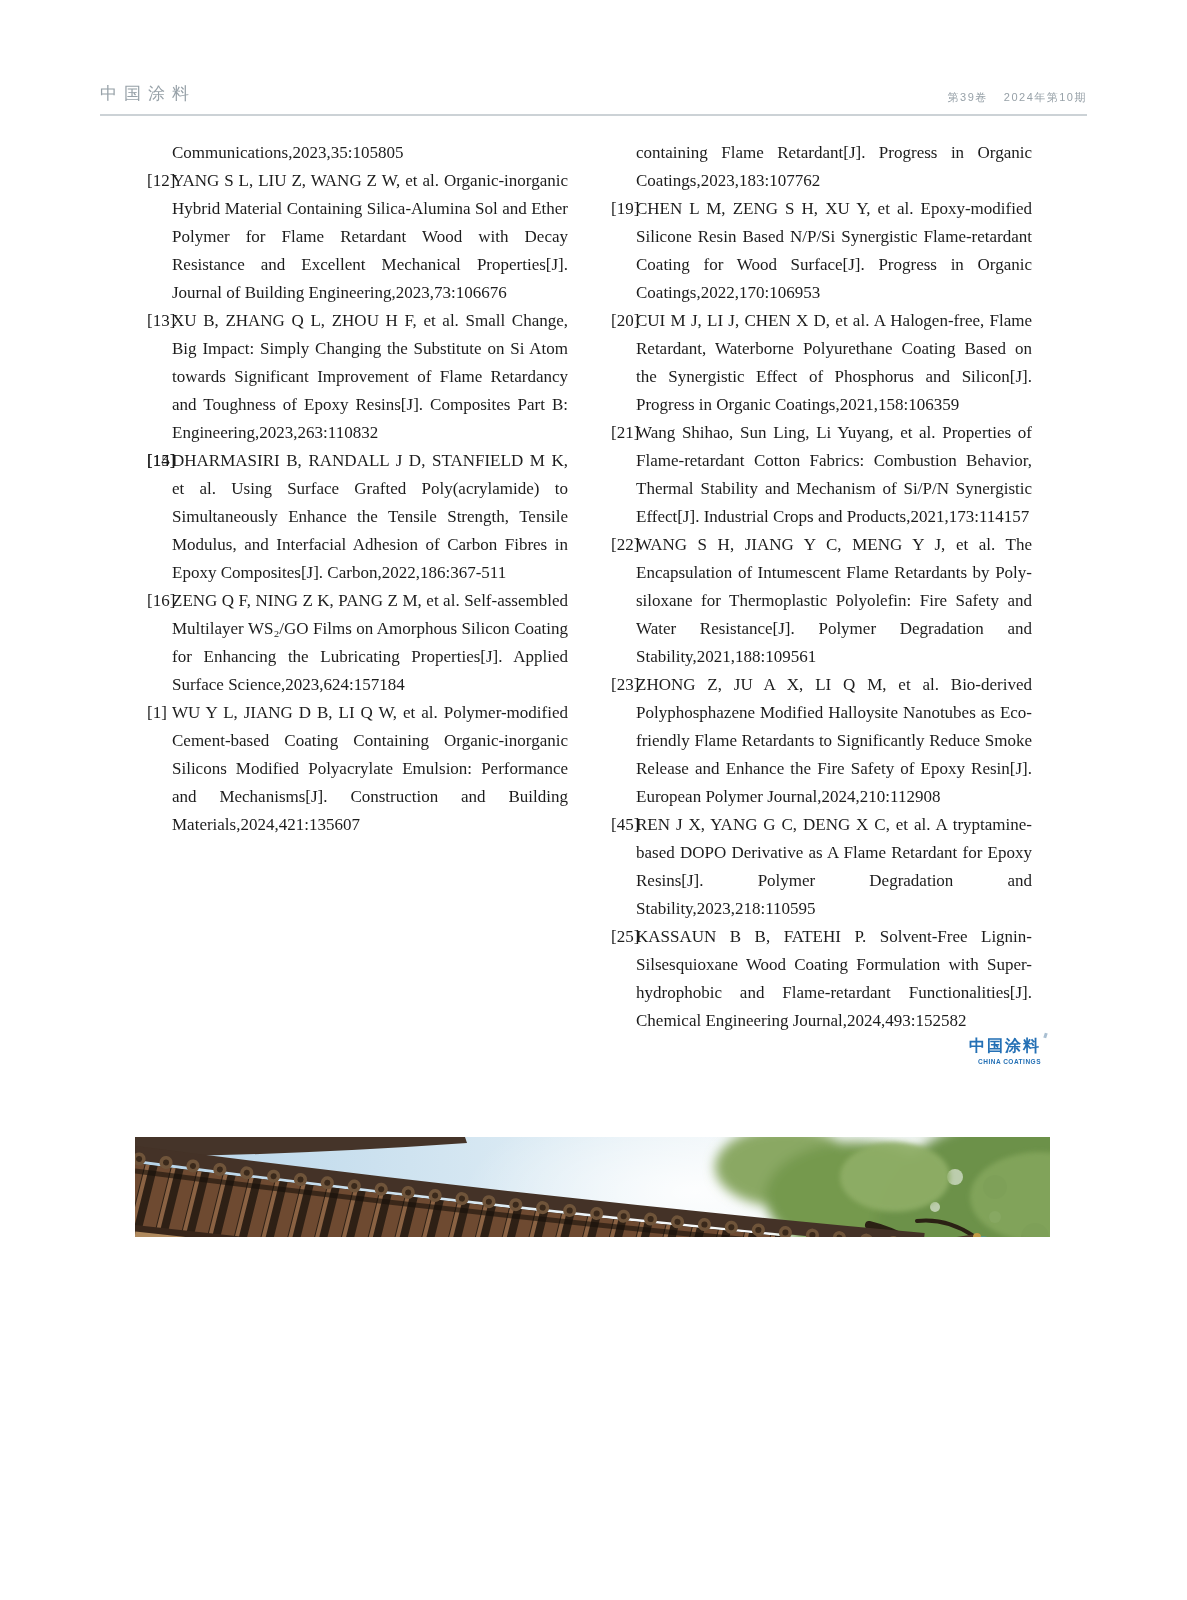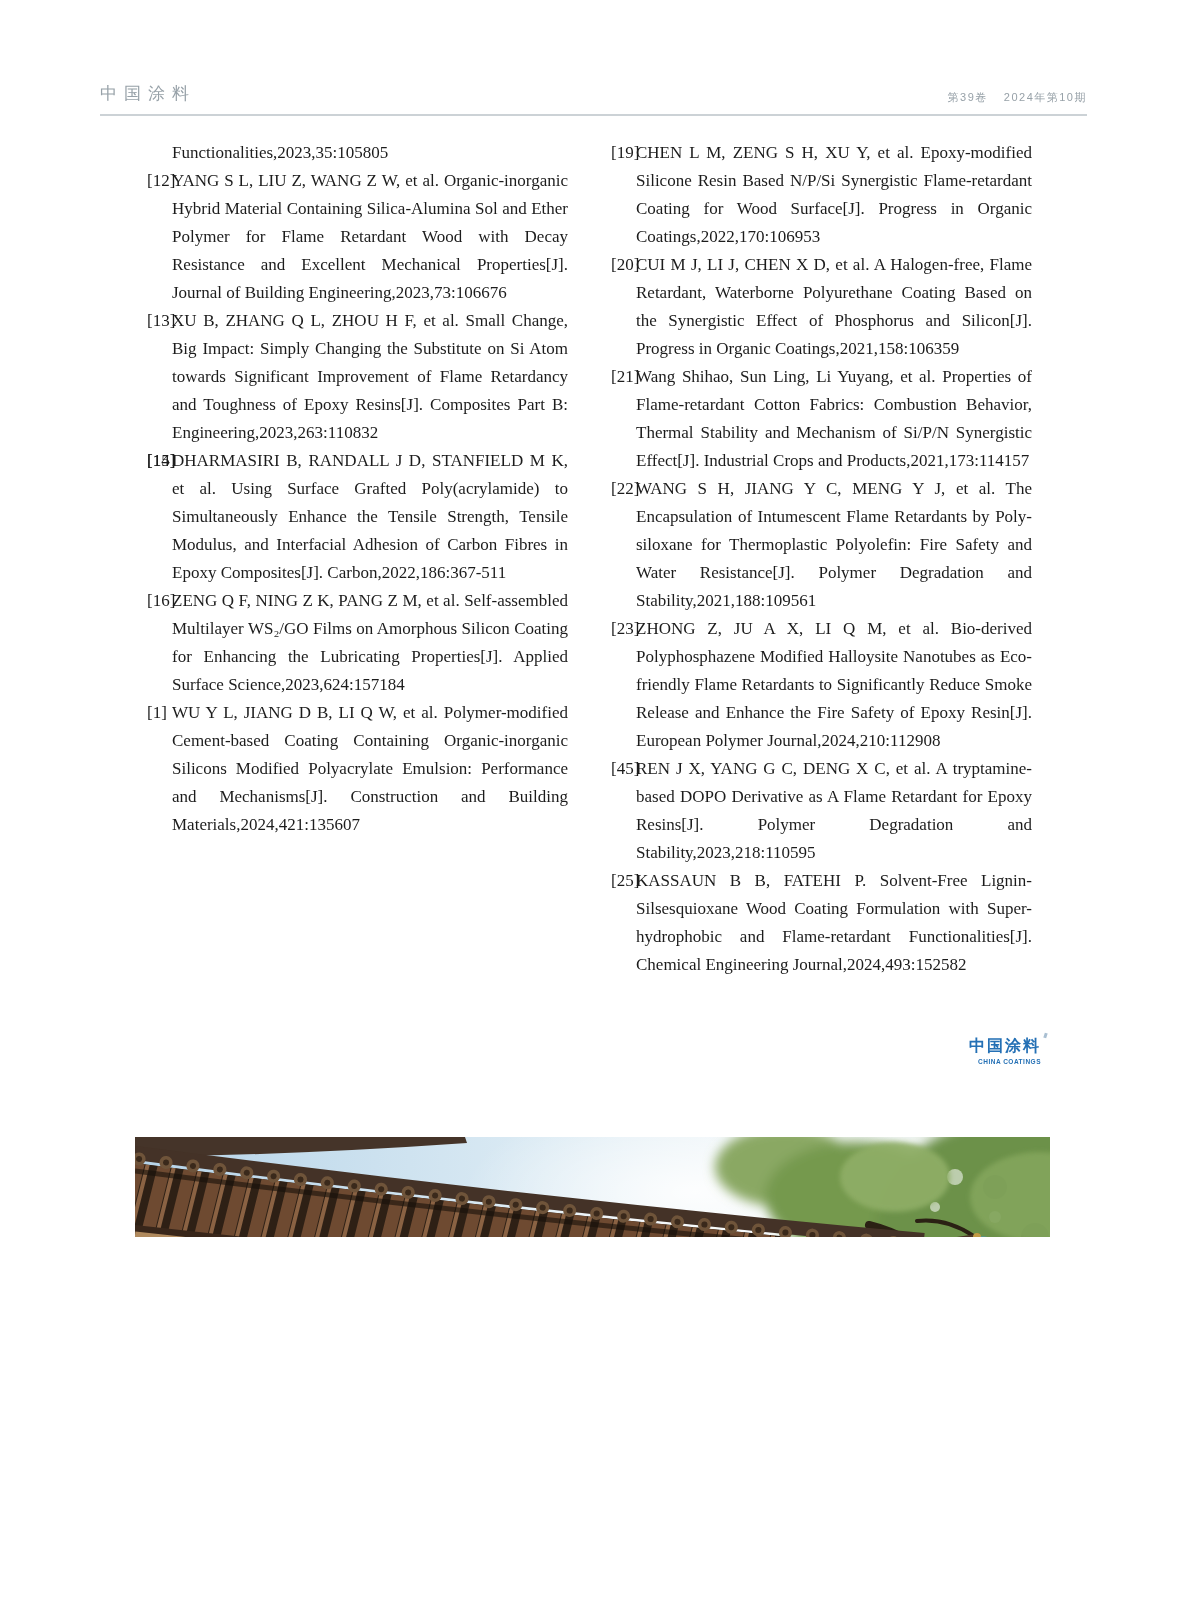--- a/index.html
+++ b/index.html
@@ -48,29 +48,30 @@
 
   <div class="header">
     <span class="journal-name">中国涂料</span>
     <span class="issue-info">
       <span class="vol">第39卷</span><span>2024年第10期</span>
     </span>
   </div>
 
   <div class="refs">
     <div class="col">
-      <div class="ref"><span class="ref-num"></span><span>Functionalities,2023,35:105805</span></div>
+      <div class="ref"><span class="ref-num"></span><span>Communications,2023,35:105805</span></div>
       <div class="ref"><span class="ref-num">[12]</span><span>YANG S L, LIU Z, WANG Z W, et al. Organic-inorganic Hybrid Material Containing Silica-Alumina Sol and Ether Polymer for Flame Retardant Wood with Decay Resistance and Excellent Mechanical Properties[J]. Journal of Building Engineering,2023,73:106676</span></div>
       <div class="ref"><span class="ref-num">[13]</span><span>XU B, ZHANG Q L, ZHOU H F, et al. Small Change, Big Impact: Simply Changing the Substitute on Si Atom towards Significant Improvement of Flame Retardancy and Toughness of Epoxy Resins[J]. Composites Part B: Engineering,2023,263:110832</span></div>
       <div class="ref"><span class="ref-num">[14]</span></div>
       <div class="ref"><span class="ref-num">[15]</span><span>DHARMASIRI B, RANDALL J D, STANFIELD M K, et al. Using Surface Grafted Poly(acrylamide) to Simultaneously Enhance the Tensile Strength, Tensile Modulus, and Interfacial Adhesion of Carbon Fibres in Epoxy Composites[J]. Carbon,2022,186:367-511</span></div>
       <div class="ref"><span class="ref-num">[16]</span><span>ZENG Q F, NING Z K, PANG Z M, et al. Self-assembled Multilayer WS₂/GO Films on Amorphous Silicon Coating for Enhancing the Lubricating Properties[J]. Applied Surface Science,2023,624:157184</span></div>
       <div class="ref"><span class="ref-num">[1]</span><span>WU Y L, JIANG D B, LI Q W, et al. Polymer-modified Cement-based Coating Containing Organic-inorganic Silicons Modified Polyacrylate Emulsion: Performance and Mechanisms[J]. Construction and Building Materials,2024,421:135607</span></div>
     </div>
     <div class="col">
+      <div class="ref"><span class="ref-num"></span><span>containing Flame Retardant[J]. Progress in Organic Coatings,2023,183:107762</span></div>
       <div class="ref"><span class="ref-num">[19]</span><span>CHEN L M, ZENG S H, XU Y, et al. Epoxy-modified Silicone Resin Based N/P/Si Synergistic Flame-retardant Coating for Wood Surface[J]. Progress in Organic Coatings,2022,170:106953</span></div>
       <div class="ref"><span class="ref-num">[20]</span><span>CUI M J, LI J, CHEN X D, et al. A Halogen-free, Flame Retardant, Waterborne Polyurethane Coating Based on the Synergistic Effect of Phosphorus and Silicon[J]. Progress in Organic Coatings,2021,158:106359</span></div>
       <div class="ref"><span class="ref-num">[21]</span><span>Wang Shihao, Sun Ling, Li Yuyang, et al. Properties of Flame-retardant Cotton Fabrics: Combustion Behavior, Thermal Stability and Mechanism of Si/P/N Synergistic Effect[J]. Industrial Crops and Products,2021,173:114157</span></div>
       <div class="ref"><span class="ref-num">[22]</span><span>WANG S H, JIANG Y C, MENG Y J, et al. The Encapsulation of Intumescent Flame Retardants by Poly-siloxane for Thermoplastic Polyolefin: Fire Safety and Water Resistance[J]. Polymer Degradation and Stability,2021,188:109561</span></div>
       <div class="ref"><span class="ref-num">[23]</span><span>ZHONG Z, JU A X, LI Q M, et al. Bio-derived Polyphosphazene Modified Halloysite Nanotubes as Eco-friendly Flame Retardants to Significantly Reduce Smoke Release and Enhance the Fire Safety of Epoxy Resin[J]. European Polymer Journal,2024,210:112908</span></div>
       <div class="ref"><span class="ref-num">[45]</span><span>REN J X, YANG G C, DENG X C, et al. A tryptamine-based DOPO Derivative as A Flame Retardant for Epoxy Resins[J]. Polymer Degradation and Stability,2023,218:110595</span></div>
       <div class="ref"><span class="ref-num">[25]</span><span>KASSAUN B B, FATEHI P. Solvent-Free Lignin-Silsesquioxane Wood Coating Formulation with Super-hydrophobic and Flame-retardant Functionalities[J]. Chemical Engineering Journal,2024,493:152582</span></div>
     </div>
   </div>
 

